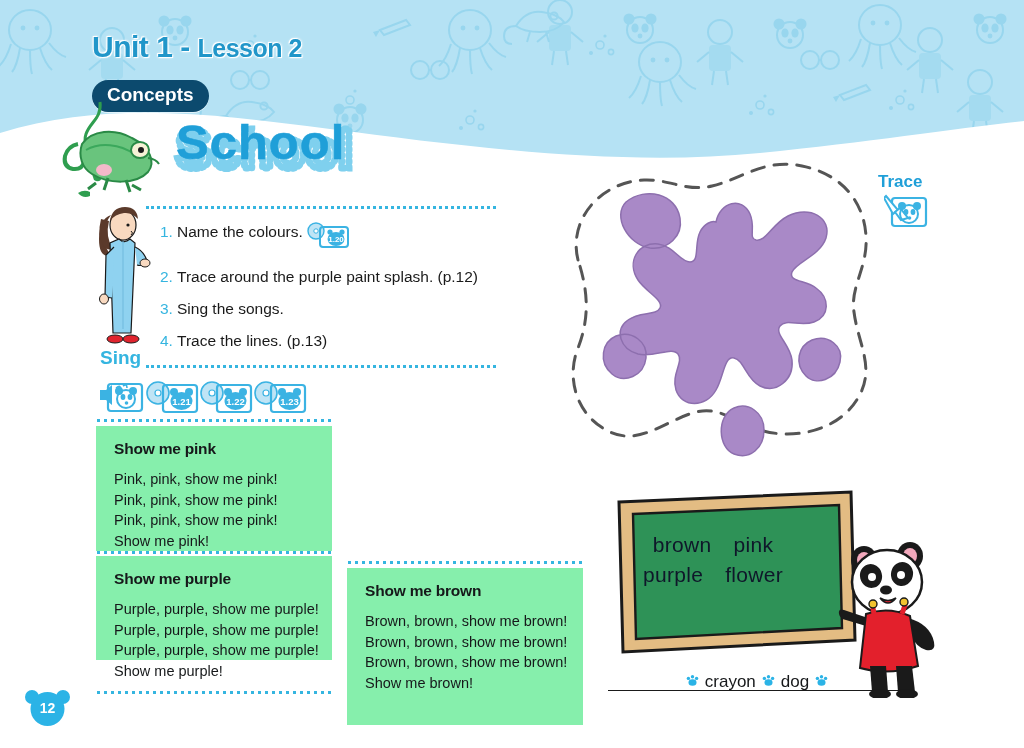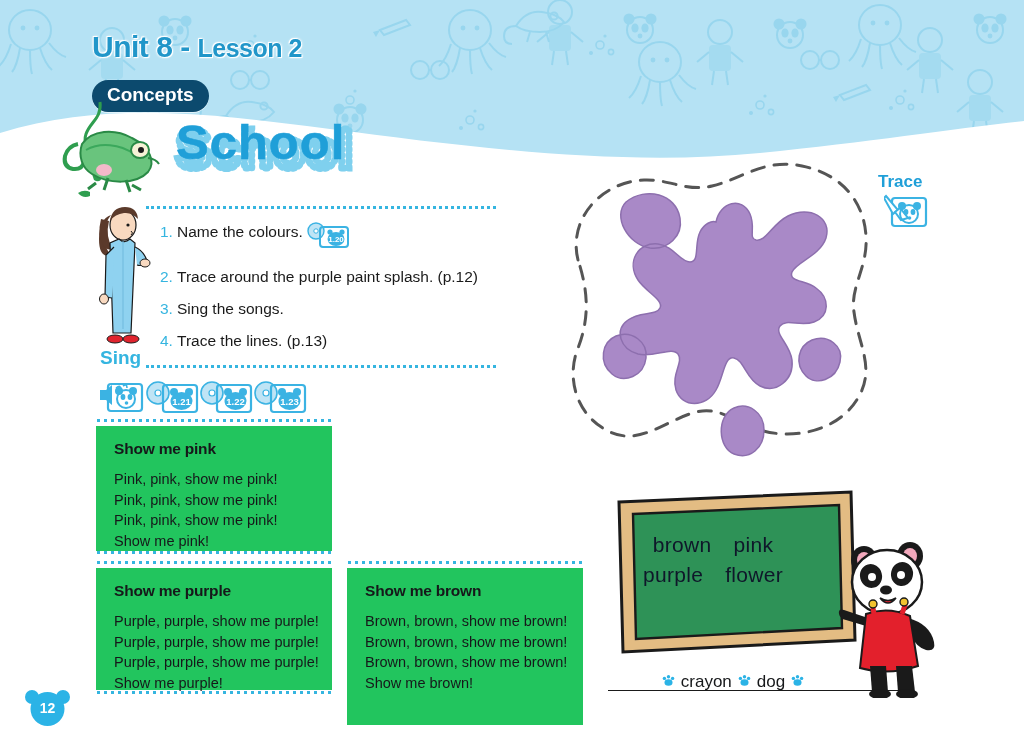--- a/index.html
+++ b/index.html
@@ -84,21 +84,21 @@
     background-image:
       radial-gradient(circle at 2.5px 1.5px, #35b5e0 1.5px, transparent 1.6px),
       radial-gradient(circle at 2.5px 5.5px, #35b5e0 1.5px, transparent 1.6px);
     background-size: 7px 4px, 7px 4px;
     background-position: 0 0, 0 4px;
     background-repeat: repeat-x, repeat-x;
   }
 
   
   .lyric-box {
-    position: absolute; background: #22c55e; padding: 14px 16px 16px 18px;
+    position: absolute; background: #86efac; padding: 14px 16px 16px 18px;
   }
   .lyric-title {
     font-size: 15.5px; font-weight: bold; color: #16181a;
     margin-bottom: 11px; letter-spacing: -0.2px;
   }
   .lyric-line {
     font-size: 14.5px; color: #16181a;
     line-height: 1.42; white-space: nowrap;
   }
 
@@ -127,21 +127,21 @@
   }
   .bb-row { display: flex; justify-content: center; gap: 22px; }
 
   .panda-mascot { position: absolute; left: 838px; top: 538px; }
 
   .bottom-line {
     position: absolute; left: 608px; top: 690px; width: 290px;
     border-bottom: 1.5px solid #1a1a1a;
   }
   .bottom-words {
-    position: absolute; left: 588px; top: 672px; width: 290px;
+    position: absolute; left: 612px; top: 672px; width: 290px;
     display: flex; align-items: center; justify-content: center; gap: 6px;
     font-size: 17px; color: #16181a;
   }
   .paw { display: inline-block; }
 </style>
 </head>
 <body>
 
 <div id="page">
 
@@ -225,21 +225,21 @@
         <use href="#d-bubbles" x="250" y="45"></use>
         <use href="#d-panda" x="990" y="30"></use>
         <use href="#d-glasses" x="250" y="80"></use>
       </g>
     </svg>
     <svg class="header-wave" viewBox="0 0 1024 80" preserveAspectRatio="none">
       <path d="M0,38 C110,4 220,20 330,34 C470,52 620,72 760,58 C870,47 950,34 1024,26 L1024,80 L0,80 Z" fill="#ffffff"></path>
     </svg>
 
     <div class="unit-title">
-      <span>Unit 8 -</span>
+      <span>Unit 1 -</span>
       <span class="lesson">Lesson 2</span>
     </div>
   </div>
 
   <div class="concepts-badge">Concepts</div>
 
   <svg class="school-dots" width="190" height="78" viewBox="0 0 190 78">
     <text x="10" y="60" font-family="Liberation Sans, sans-serif" font-size="53" font-weight="bold" fill="none" stroke="#7fd0ee" stroke-width="7" stroke-dasharray="1.5 4.5" stroke-linecap="round">School</text>
   </svg>
   <div class="school-title">School</div>
@@ -369,21 +369,21 @@
   <div class="dot-rule" style="left:347px; top:691px; width:236px;"></div>
 
   <div class="lyric-box" style="left:96px; top:426px; width:236px; height:125px;">
     <div class="lyric-title">Show me pink</div>
     <div class="lyric-line">Pink, pink, show me pink!</div>
     <div class="lyric-line">Pink, pink, show me pink!</div>
     <div class="lyric-line">Pink, pink, show me pink!</div>
     <div class="lyric-line">Show me pink!</div>
   </div>
 
-  <div class="lyric-box" style="left:96px; top:568px; width:236px; height:122px;">
+  <div class="lyric-box" style="left:96px; top:556px; width:236px; height:104px;">
     <div class="lyric-title">Show me purple</div>
     <div class="lyric-line">Purple, purple, show me purple!</div>
     <div class="lyric-line">Purple, purple, show me purple!</div>
     <div class="lyric-line">Purple, purple, show me purple!</div>
     <div class="lyric-line">Show me purple!</div>
   </div>
 
   <div class="lyric-box" style="left:347px; top:568px; width:236px; height:157px;">
     <div class="lyric-title">Show me brown</div>
     <div class="lyric-line">Brown, brown, show me brown!</div>

